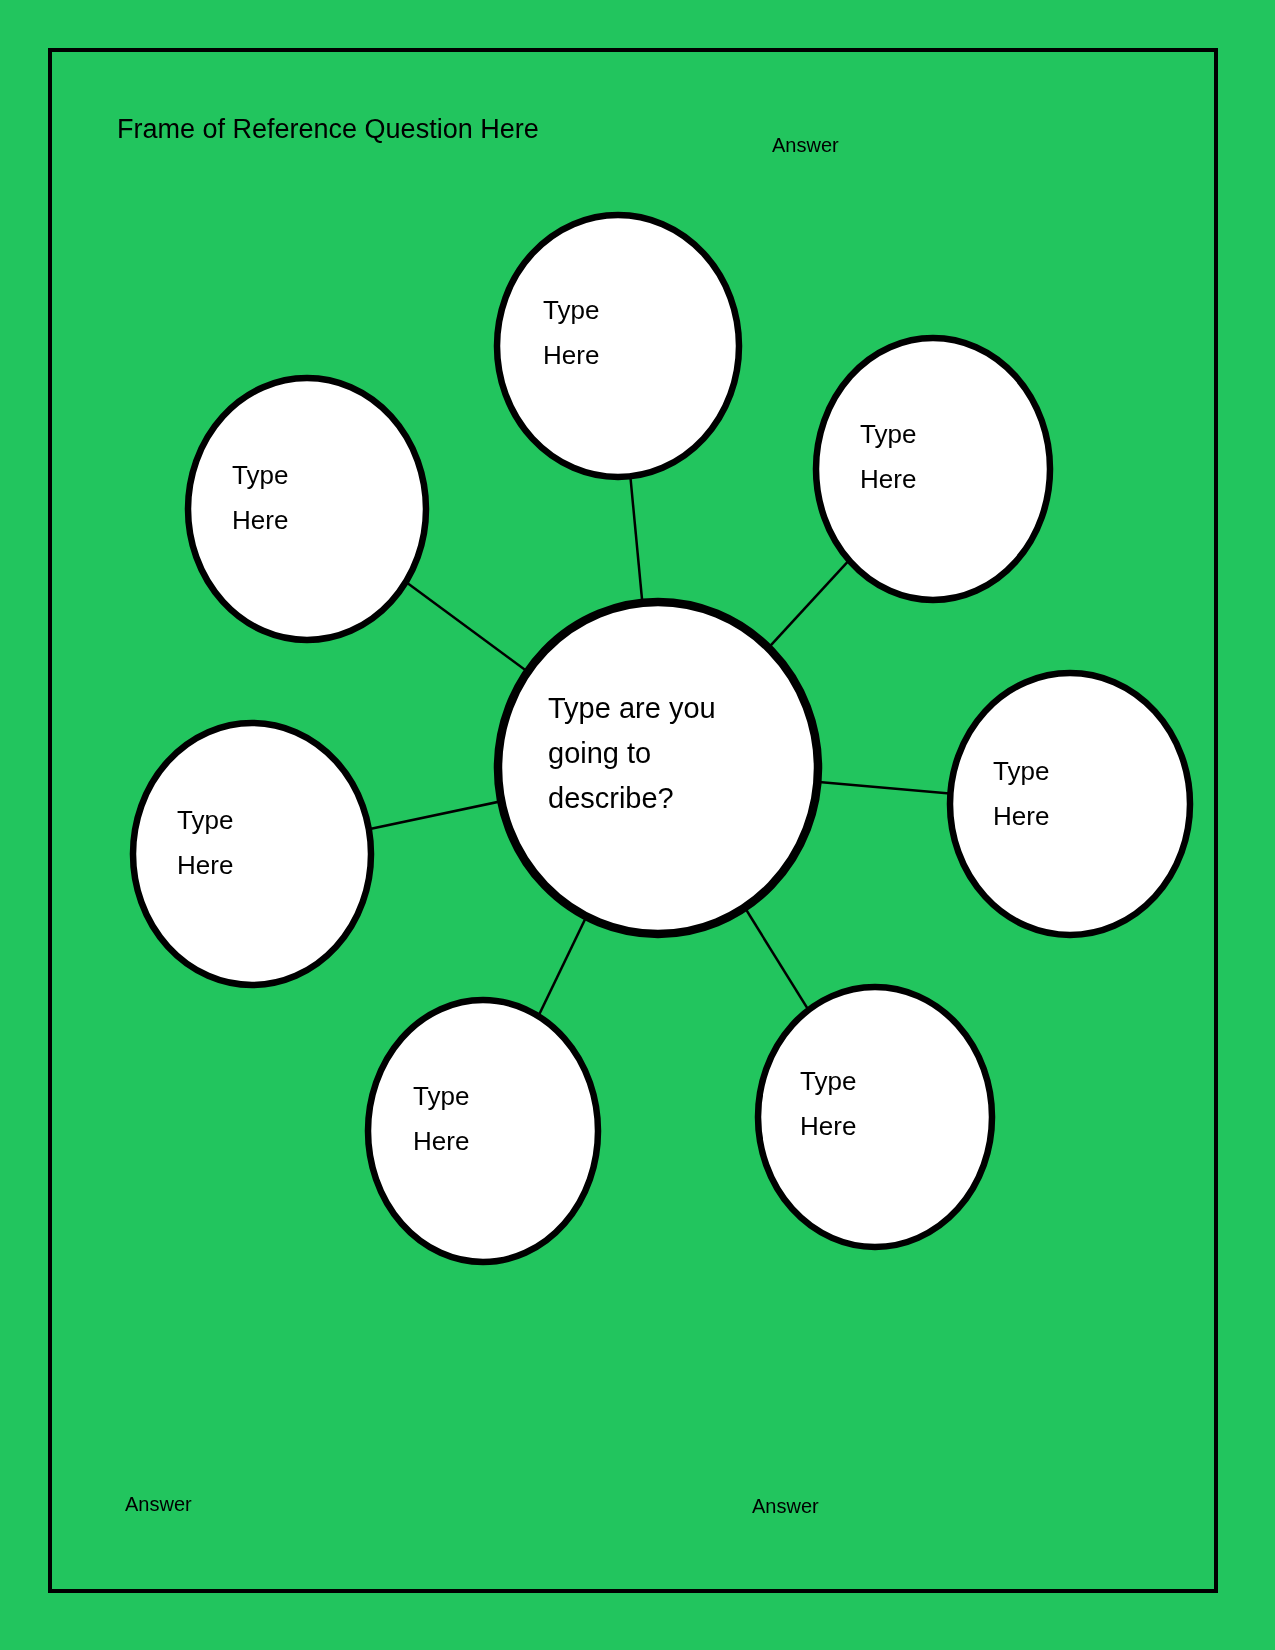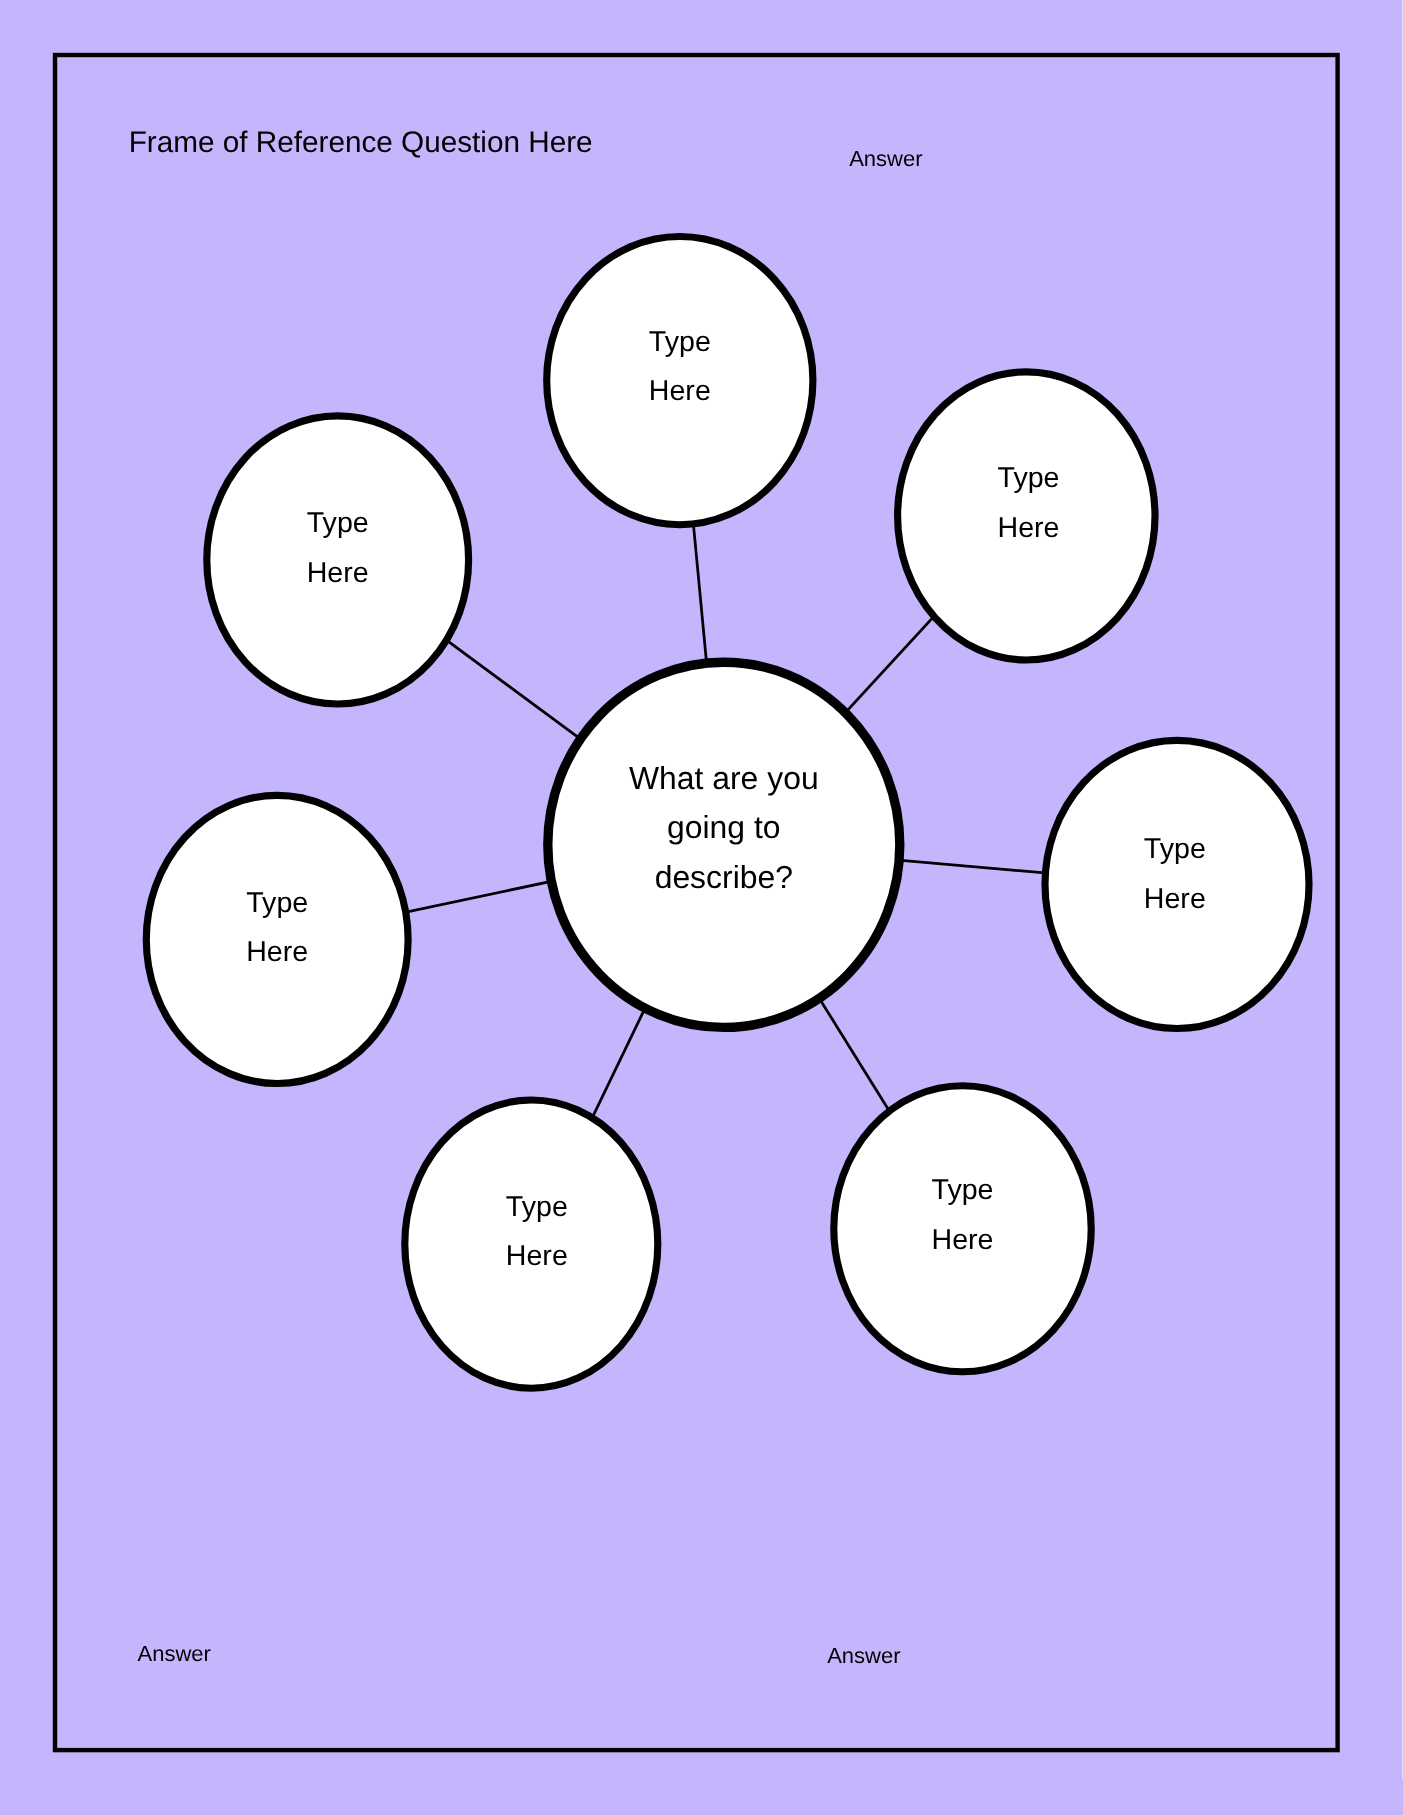--- a/index.html
+++ b/index.html
@@ -4,42 +4,41 @@
 <style>
   html, body {
     margin: 0;
     padding: 0;
     background: #ffffff;
   }
   .page {
     position: relative;
     width: 1275px;
     height: 1650px;
-    background: #c4b5fd;
+    background: #22c55e;
     font-family: "Liberation Sans", sans-serif;
     color: #000000;
     overflow: hidden;
   }
   .page-border {
     position: absolute;
     left: 48px;
     top: 48px;
     width: 1170px;
     height: 1545px;
     border: 4px solid #000000;
     box-sizing: border-box;
   }
   .bubble-svg {
     position: absolute;
     left: 0;
     top: 0;
   }
   .lbl {
     position: absolute;
-    text-align: center;
     white-space: pre-line;
     line-height: 45px;
     font-size: 26px;
     color: #000000;
   }
   .lbl-center {
     font-size: 29px;
     line-height: 45px;
   }
   .free-text {
@@ -97,21 +96,21 @@
 Here</div>
   <div class="lbl" style="left:177px; top:798px; width:150px;">Type
 Here</div>
   <div class="lbl" style="left:993px; top:749px; width:150px;">Type
 Here</div>
   <div class="lbl" style="left:413px; top:1074px; width:150px;">Type
 Here</div>
   <div class="lbl" style="left:800px; top:1059px; width:150px;">Type
 Here</div>
 
-  <div class="lbl lbl-center" style="left:548px; top:686px; width:220px;">What are you
+  <div class="lbl lbl-center" style="left:548px; top:686px; width:220px;">Type are you
 going to
 describe?</div>
 
   <div class="free-text answer" style="left:125px; top:1489px;">Answer</div>
 
   <div class="free-text answer" style="left:752px; top:1491px;">Answer</div>
 
 </div>
 
 </body></html>

